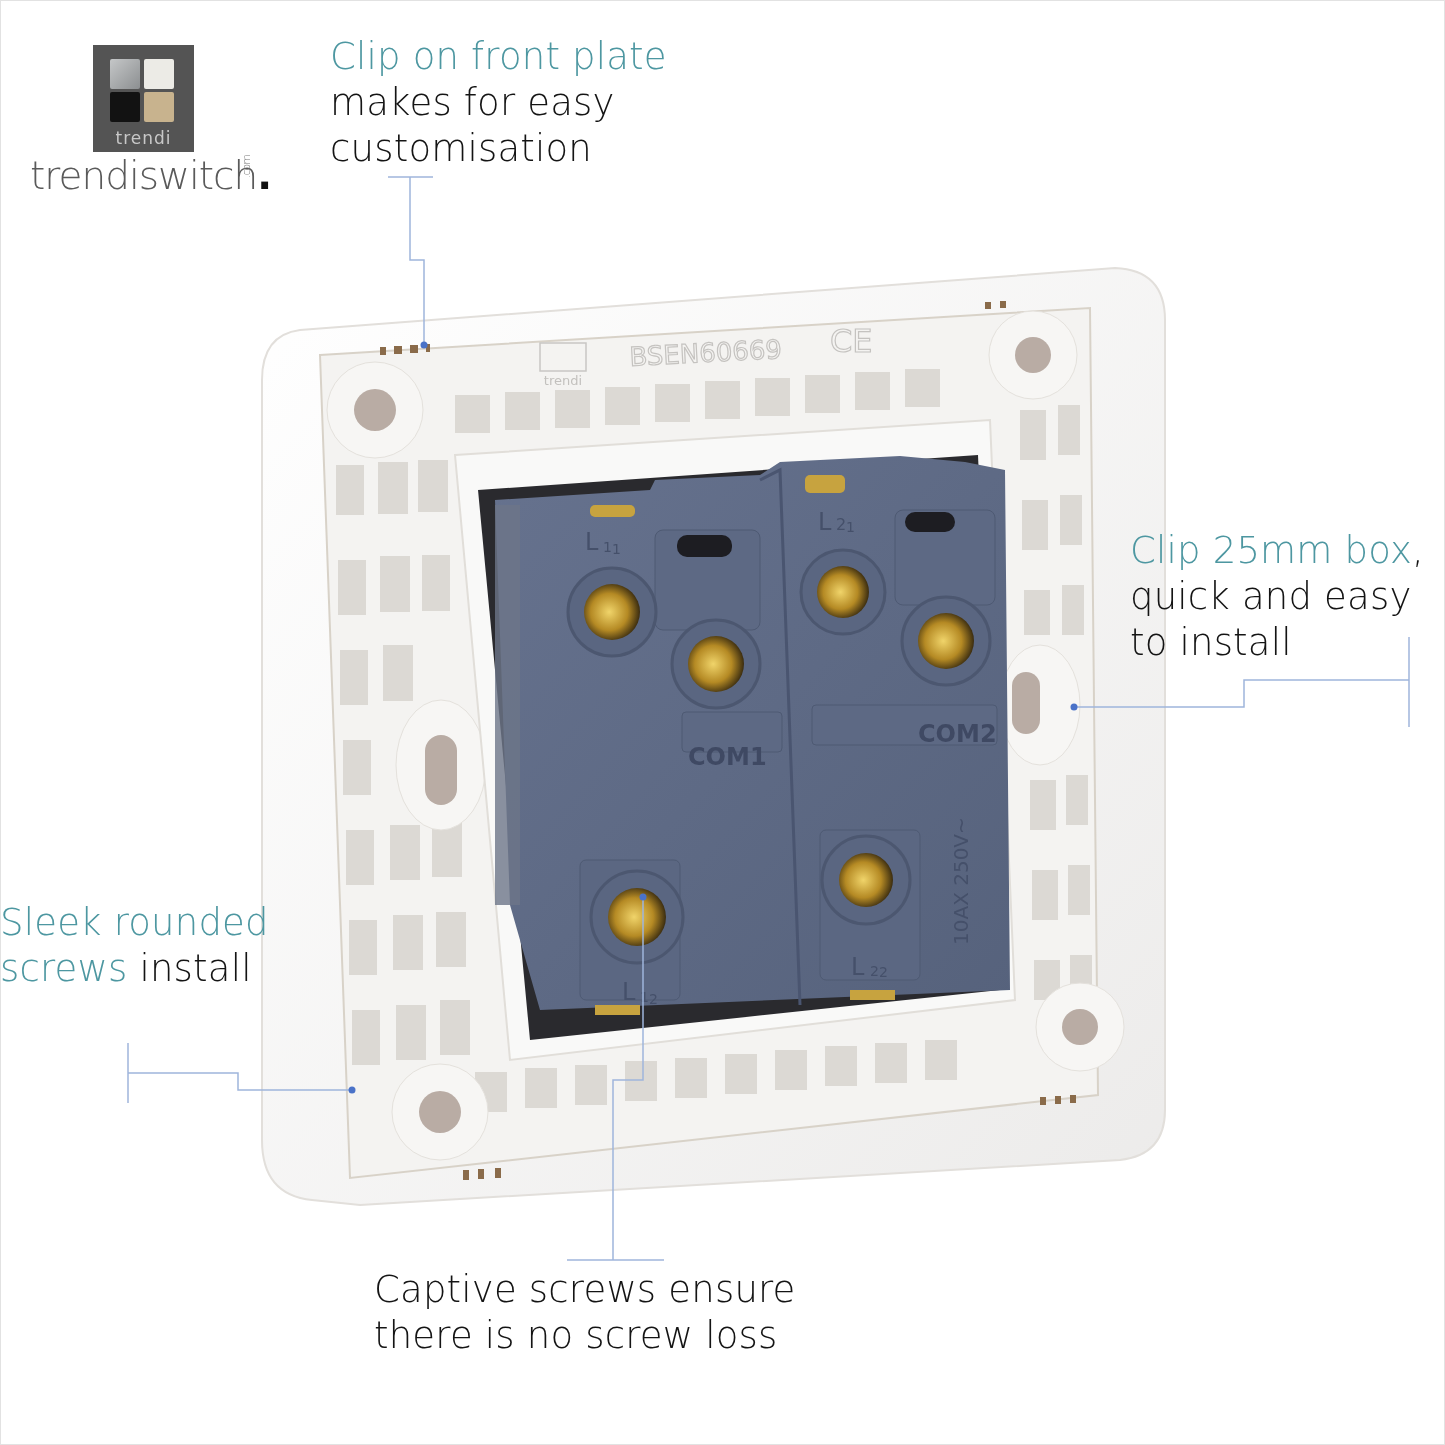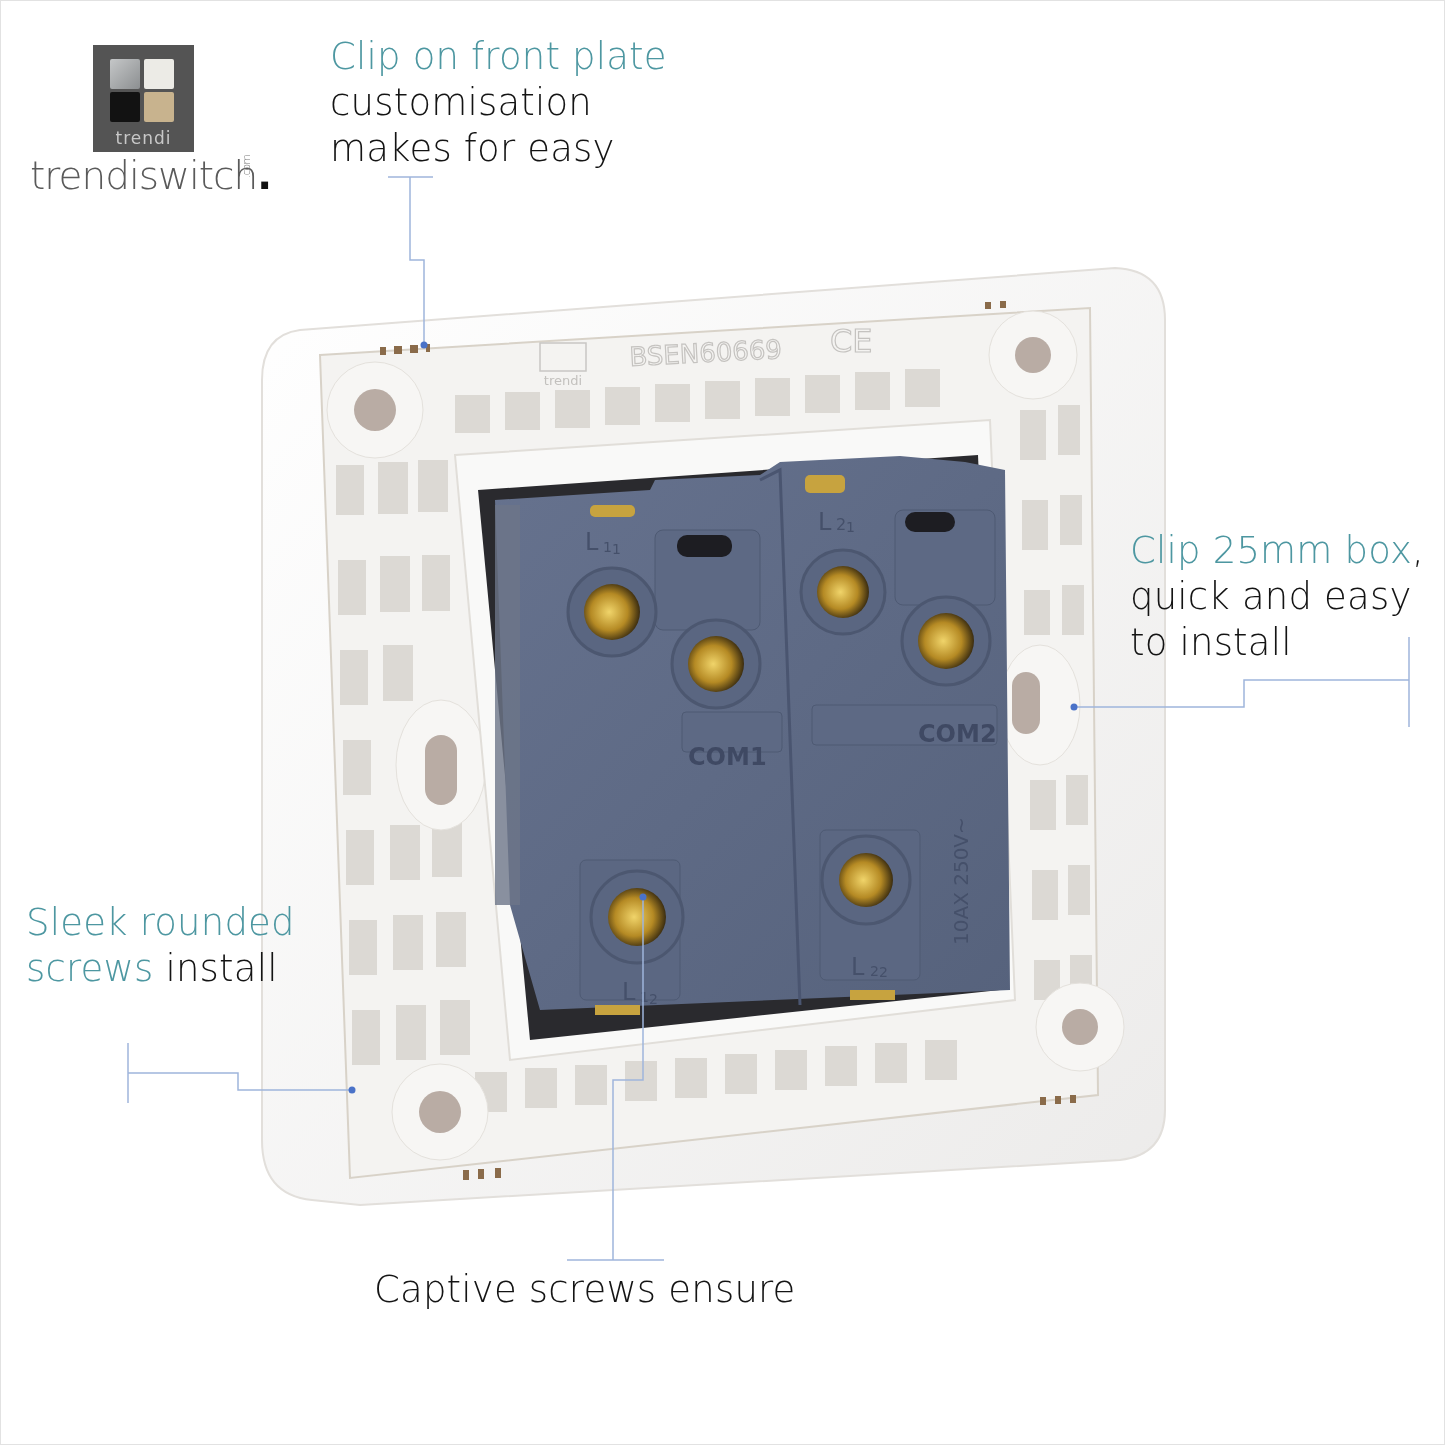--- a/index.html
+++ b/index.html
@@ -248,30 +248,31 @@
   <g fill="#4a72c8">
     <circle cx="424" cy="345" r="3.5"></circle>
       <circle cx="1074" cy="707" r="3.5"></circle>
       <circle cx="352" cy="1090" r="3.5"></circle>
       <circle cx="643" cy="897" r="3.5"></circle>
   </g>
 </svg>
 
 <div class="callout" style="left:330px;top:34px;width:376px;">
   <div class="teal">Clip on front plate</div>
+  <div>makes for easy</div>
   <div>customisation</div>
-  <div>makes for easy</div>
 </div>
 
 <div class="callout" style="left:1130px;top:528px;width:320px;">
   <div><span class="teal">Clip 25mm box</span><span>,</span></div>
   <div>quick and easy</div>
   <div>to install</div>
 </div>
 
-<div class="callout" style="left:12px;top:900px;width:310px;padding-left:14px;">
+<div class="callout" style="left:0px;top:900px;width:310px;">
   <div class="teal">Sleek rounded</div>
   <div><span class="teal">screws</span><span> install</span></div>
 </div>
 
 <div class="callout" style="left:374px;top:1267px;width:470px;">
   <div>Captive screws ensure</div>
+  <div>there is no screw loss</div>
 </div>
 
 </body></html>

